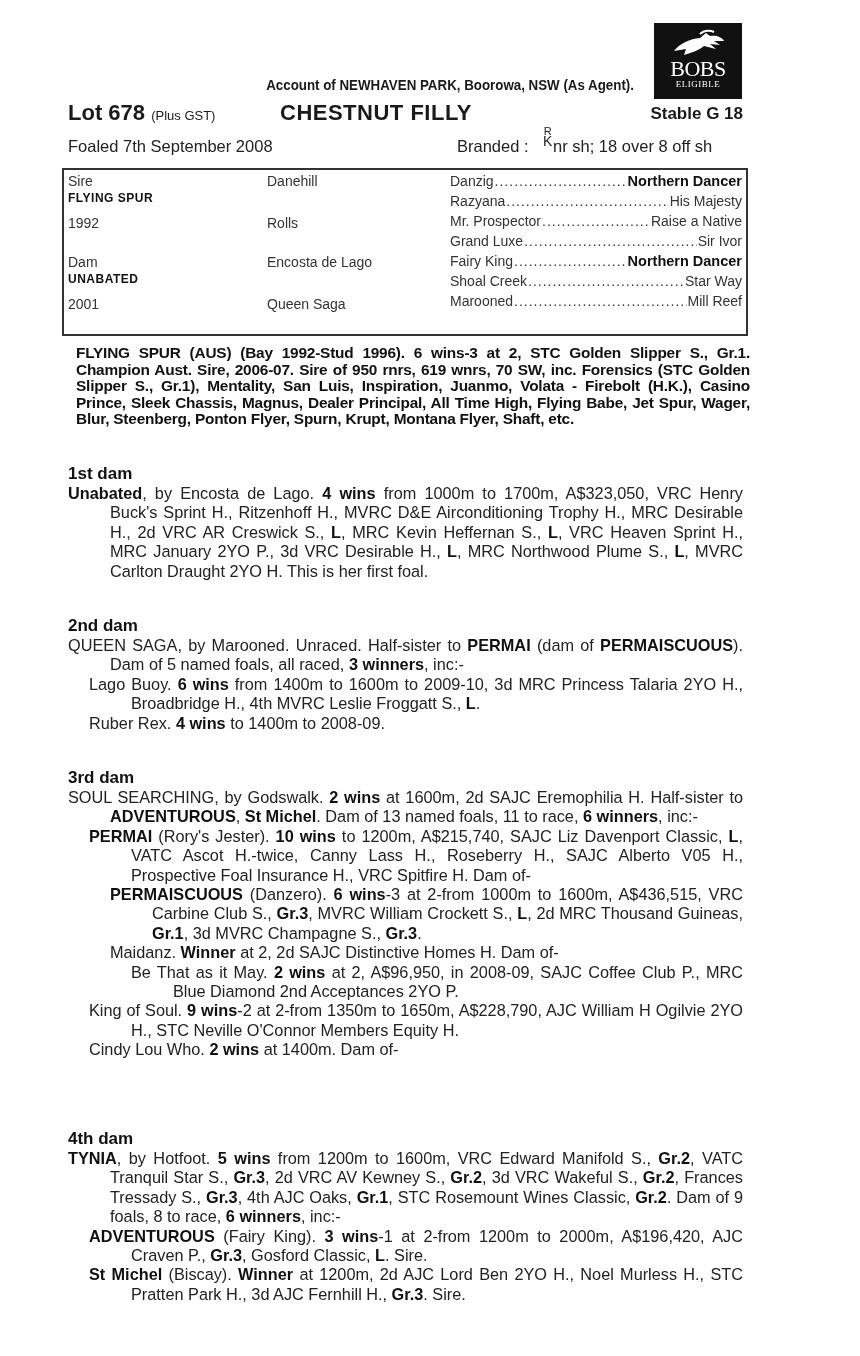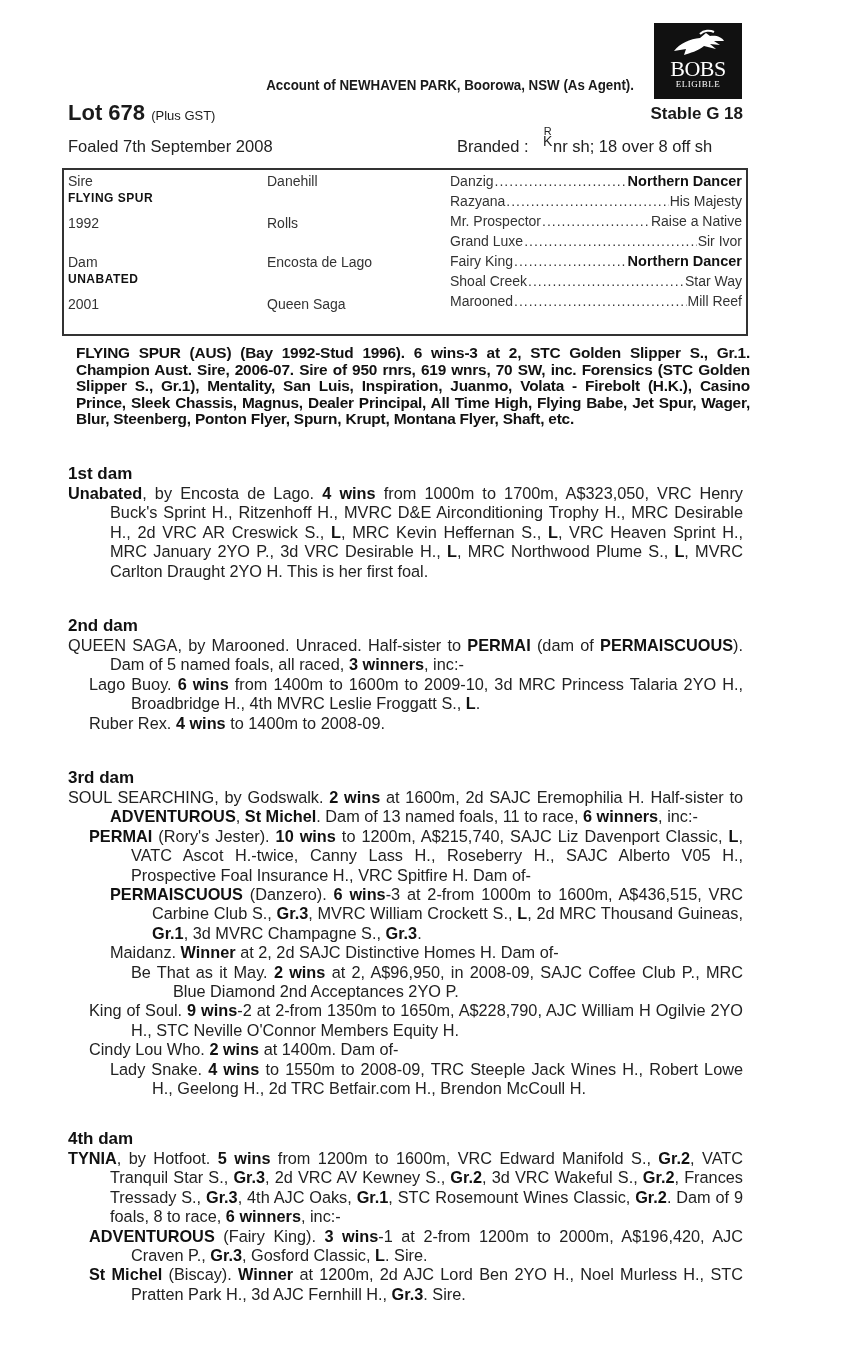--- a/index.html
+++ b/index.html
@@ -44,20 +44,21 @@
     <path d="M30 5 C34 1, 40 1, 44 3" stroke="#fff" stroke-width="2" fill="none"></path>
   </svg>
   <div class="bobs">BOBS</div>
   <div class="elig">ELIGIBLE</div>
 </div>
 
 <div class="account">Account of NEWHAVEN PARK, Boorowa, NSW (As Agent).</div>
 
 <div class="lotrow">
   <div class="lot"><span>Lot 678</span> <span class="gst">(Plus GST)</span></div>
+  <div class="title">CHESTNUT FILLY</div>
   <div class="stable">Stable G 18</div>
 </div>
 
 <div class="foaled">Foaled 7th September 2008</div>
 <div class="branded" style="right:auto;left:457px;">Branded :</div>
 <div class="branded-mark">
   <div>R</div>
   <div style="font-size:14px;">K</div>
 </div>
 <div class="brand-rest">nr sh; 18 over 8 off sh</div>
@@ -131,21 +132,20 @@
 <div class="sec" style="top:768px;">
   <h3>3rd dam</h3>
   <div>
       <p class="i0"><span>SOUL SEARCHING, by Godswalk. </span><b>2 wins</b><span> at 1600m, 2d SAJC Eremophilia H. Half-sister to </span><b>ADVENTUROUS</b><span>, </span><b>St Michel</b><span>. Dam of 13 named foals, 11 to race, </span><b>6 winners</b><span>, inc:-</span></p>
       <p class="i1"><b>PERMAI</b><span> (Rory's Jester). </span><b>10 wins</b><span> to 1200m, A$215,740, SAJC Liz Davenport Classic, </span><b>L</b><span>, VATC Ascot H.-twice, Canny Lass H., Roseberry H., SAJC Alberto V05 H., Prospective Foal Insurance H., VRC Spitfire H. Dam of-</span></p>
       <p class="i2"><b>PERMAISCUOUS</b><span> (Danzero). </span><b>6 wins</b><span>-3 at 2-from 1000m to 1600m, A$436,515, VRC Carbine Club S., </span><b>Gr.3</b><span>, MVRC William Crockett S., </span><b>L</b><span>, 2d MRC Thousand Guineas, </span><b>Gr.1</b><span>, 3d MVRC Champagne S., </span><b>Gr.3</b><span>.</span></p>
       <p class="i2"><span>Maidanz. </span><b>Winner</b><span> at 2, 2d SAJC Distinctive Homes H. Dam of-</span></p>
       <p class="i3"><span>Be That as it May. </span><b>2 wins</b><span> at 2, A$96,950, in 2008-09, SAJC Coffee Club P., MRC Blue Diamond 2nd Acceptances 2YO P.</span></p>
       <p class="i1"><span>King of Soul. </span><b>9 wins</b><span>-2 at 2-from 1350m to 1650m, A$228,790, AJC William H Ogilvie 2YO H., STC Neville O'Connor Members Equity H.</span></p>
       <p class="i1"><span>Cindy Lou Who. </span><b>2 wins</b><span> at 1400m. Dam of-</span></p>
-      <p class="i2"><span>Lady Snake. </span><b>4 wins</b><span> to 1550m to 2008-09, TRC Steeple Jack Wines H., Robert Lowe H., Geelong H., 2d TRC Betfair.com H., Brendon McCoull H.</span></p>
     </div>
 </div>
 <div class="sec" style="top:1129px;">
   <h3>4th dam</h3>
   <div>
       <p class="i0"><b>TYNIA</b><span>, by Hotfoot. </span><b>5 wins</b><span> from 1200m to 1600m, VRC Edward Manifold S., </span><b>Gr.2</b><span>, VATC Tranquil Star S., </span><b>Gr.3</b><span>, 2d VRC AV Kewney S., </span><b>Gr.2</b><span>, 3d VRC Wakeful S., </span><b>Gr.2</b><span>, Frances Tressady S., </span><b>Gr.3</b><span>, 4th AJC Oaks, </span><b>Gr.1</b><span>, STC Rosemount Wines Classic, </span><b>Gr.2</b><span>. Dam of 9 foals, 8 to race, </span><b>6 winners</b><span>, inc:-</span></p>
       <p class="i1"><b>ADVENTUROUS</b><span> (Fairy King). </span><b>3 wins</b><span>-1 at 2-from 1200m to 2000m, A$196,420, AJC Craven P., </span><b>Gr.3</b><span>, Gosford Classic, </span><b>L</b><span>. Sire.</span></p>
       <p class="i1"><b>St Michel</b><span> (Biscay). </span><b>Winner</b><span> at 1200m, 2d AJC Lord Ben 2YO H., Noel Murless H., STC Pratten Park H., 3d AJC Fernhill H., </span><b>Gr.3</b><span>. Sire.</span></p>
     </div>
 </div>

